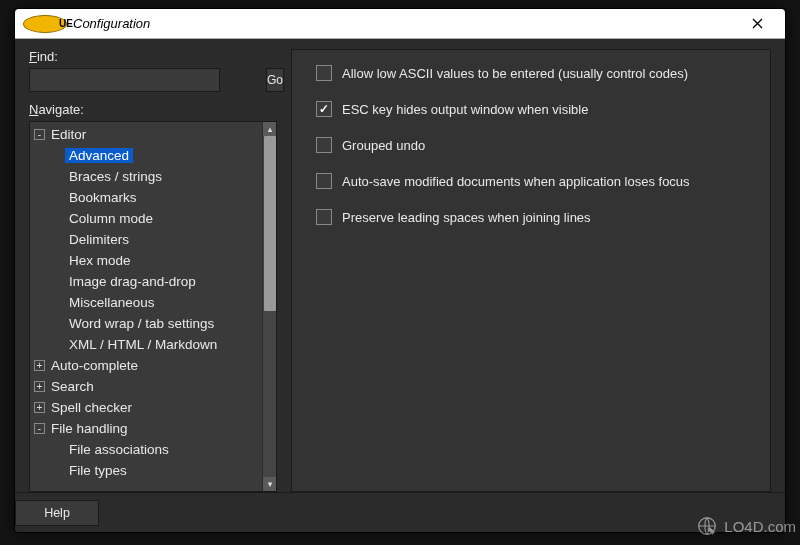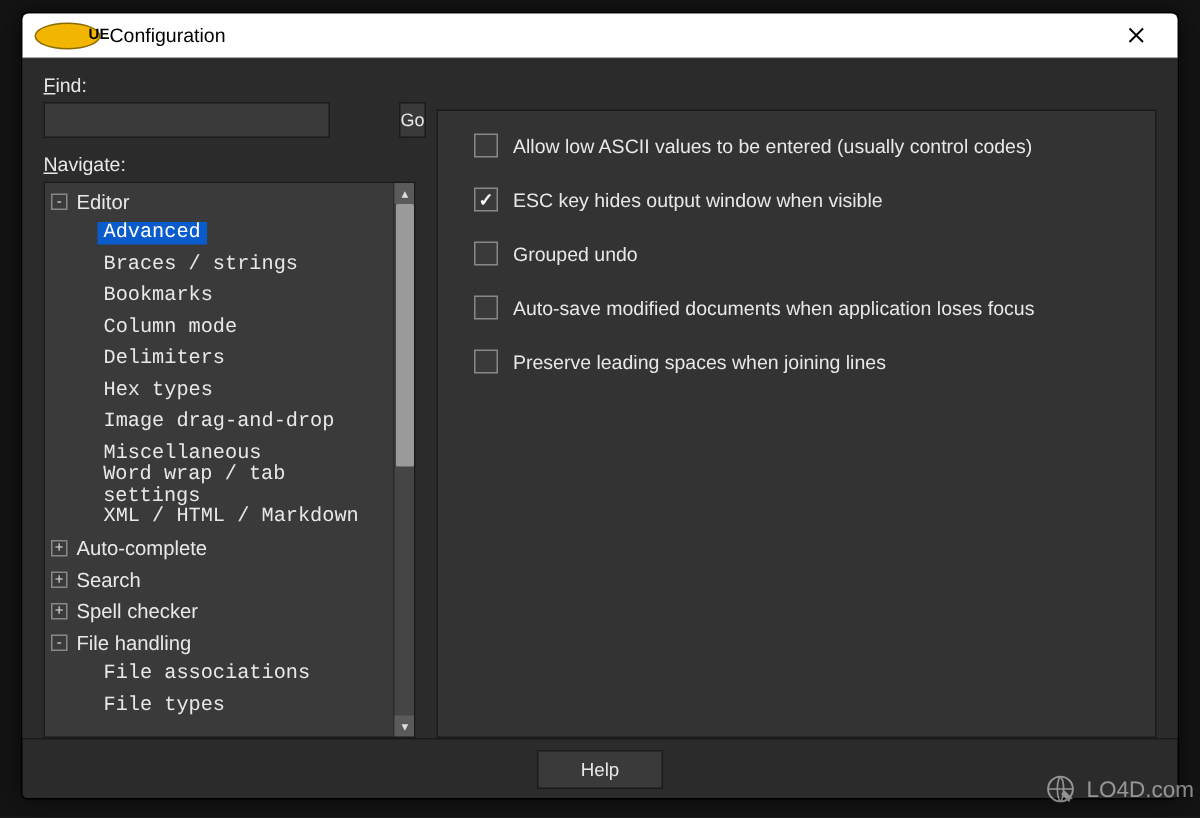--- a/index.html
+++ b/index.html
@@ -30,21 +30,21 @@
   .titlebar .appicon {
     width: 18px; height: 18px;
     border-radius: 50%;
     background: #f3b600;
     border: 1px solid #8a6b00;
     display: flex; align-items: center; justify-content: center;
     font-size: 10px; font-weight: bold; color: #000;
     margin-right: 6px;
     padding-left: 42px;
   }
-  .titlebar .title { font-size: 13px; color: #000; }
+  .titlebar .title { font-size: 13px; color: #000; font-style: italic; }
   .titlebar .spacer { flex: 1; }
   .titlebar .close {
     width: 40px; height: 28px;
     display:flex; align-items:center; justify-content:center;
     color: #000; font-size: 14px;
     cursor: pointer;
   }
 
   .body {
     flex: 1;
@@ -108,47 +108,46 @@
 
   .node { display:flex; align-items:center; height: 21px; padding-left: 4px; font-size: 13.5px; cursor: pointer; }
   .node .exp {
     width: 11px; height: 11px;
     border: 1px solid #888;
     background:#3a3a3a;
     display:flex; align-items:center; justify-content:center;
     font-size: 10px; line-height: 9px; color:#ddd;
     margin-right: 2px;
   }
-  .node.child { padding-left: 22px; font-family: Liberation Mono, monospace; }
+  .node.child { padding-left: 22px; }
   .node.child .exp { visibility:hidden; margin-right:2px; }
   .node .lbl { padding: 0 4px; }
   .node.selected .lbl { background: #0a5bcc; color: #fff; }
 
   .rightpanel {
     flex: 1;
     background: #333333;
     border: 1px solid #1a1a1a;
     padding: 12px 24px;
-    margin-top: 24px;
   }
   .opt { display:flex; align-items:center; gap: 10px; height: 22px; margin-bottom: 14px; cursor:pointer; }
   .chk {
     width: 16px; height: 16px;
     border: 1px solid #888;
     background: #3a3a3a;
     display:flex; align-items:center; justify-content:center;
     color: #fff; font-size: 12px; font-weight: bold;
   }
   .chk.checked::after { content: "✓"; }
   .opt-label { font-size: 13px; color: #e8e8e8; }
 
   .footer {
     height: 40px;
     border-top: 1px solid #1a1a1a;
-    display:flex; align-items:center; justify-content:center;
+    display:flex; align-items:center; justify-content:flex-start;
   }
   .help-btn {
     width: 84px; height: 26px;
     background:#3a3a3a;
     border: 1px solid #1a1a1a;
     color:#e8e8e8;
     font-size: 12.5px;
     cursor:pointer;
     display:flex; align-items:center; justify-content:center;
   }
@@ -211,21 +210,21 @@
             <div class="node child">
               <span class="exp" style="visibility: hidden;"></span>
               <span class="lbl">Column mode</span>
             </div>
             <div class="node child">
               <span class="exp" style="visibility: hidden;"></span>
               <span class="lbl">Delimiters</span>
             </div>
             <div class="node child">
               <span class="exp" style="visibility: hidden;"></span>
-              <span class="lbl">Hex types</span>
+              <span class="lbl">Hex mode</span>
             </div>
             <div class="node child">
               <span class="exp" style="visibility: hidden;"></span>
               <span class="lbl">Image drag-and-drop</span>
             </div>
             <div class="node child">
               <span class="exp" style="visibility: hidden;"></span>
               <span class="lbl">Miscellaneous</span>
             </div>
             <div class="node child">

